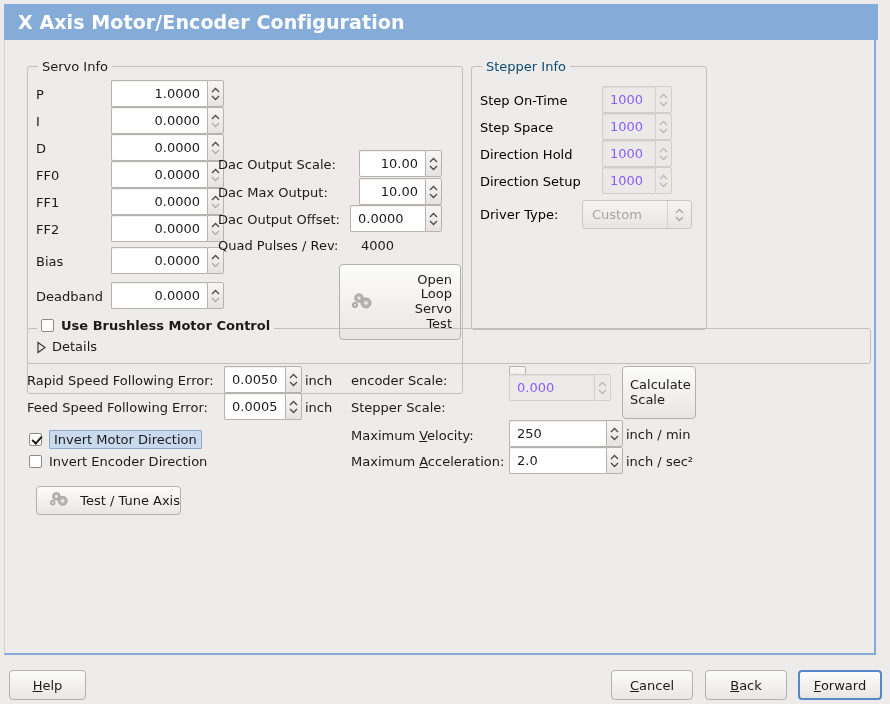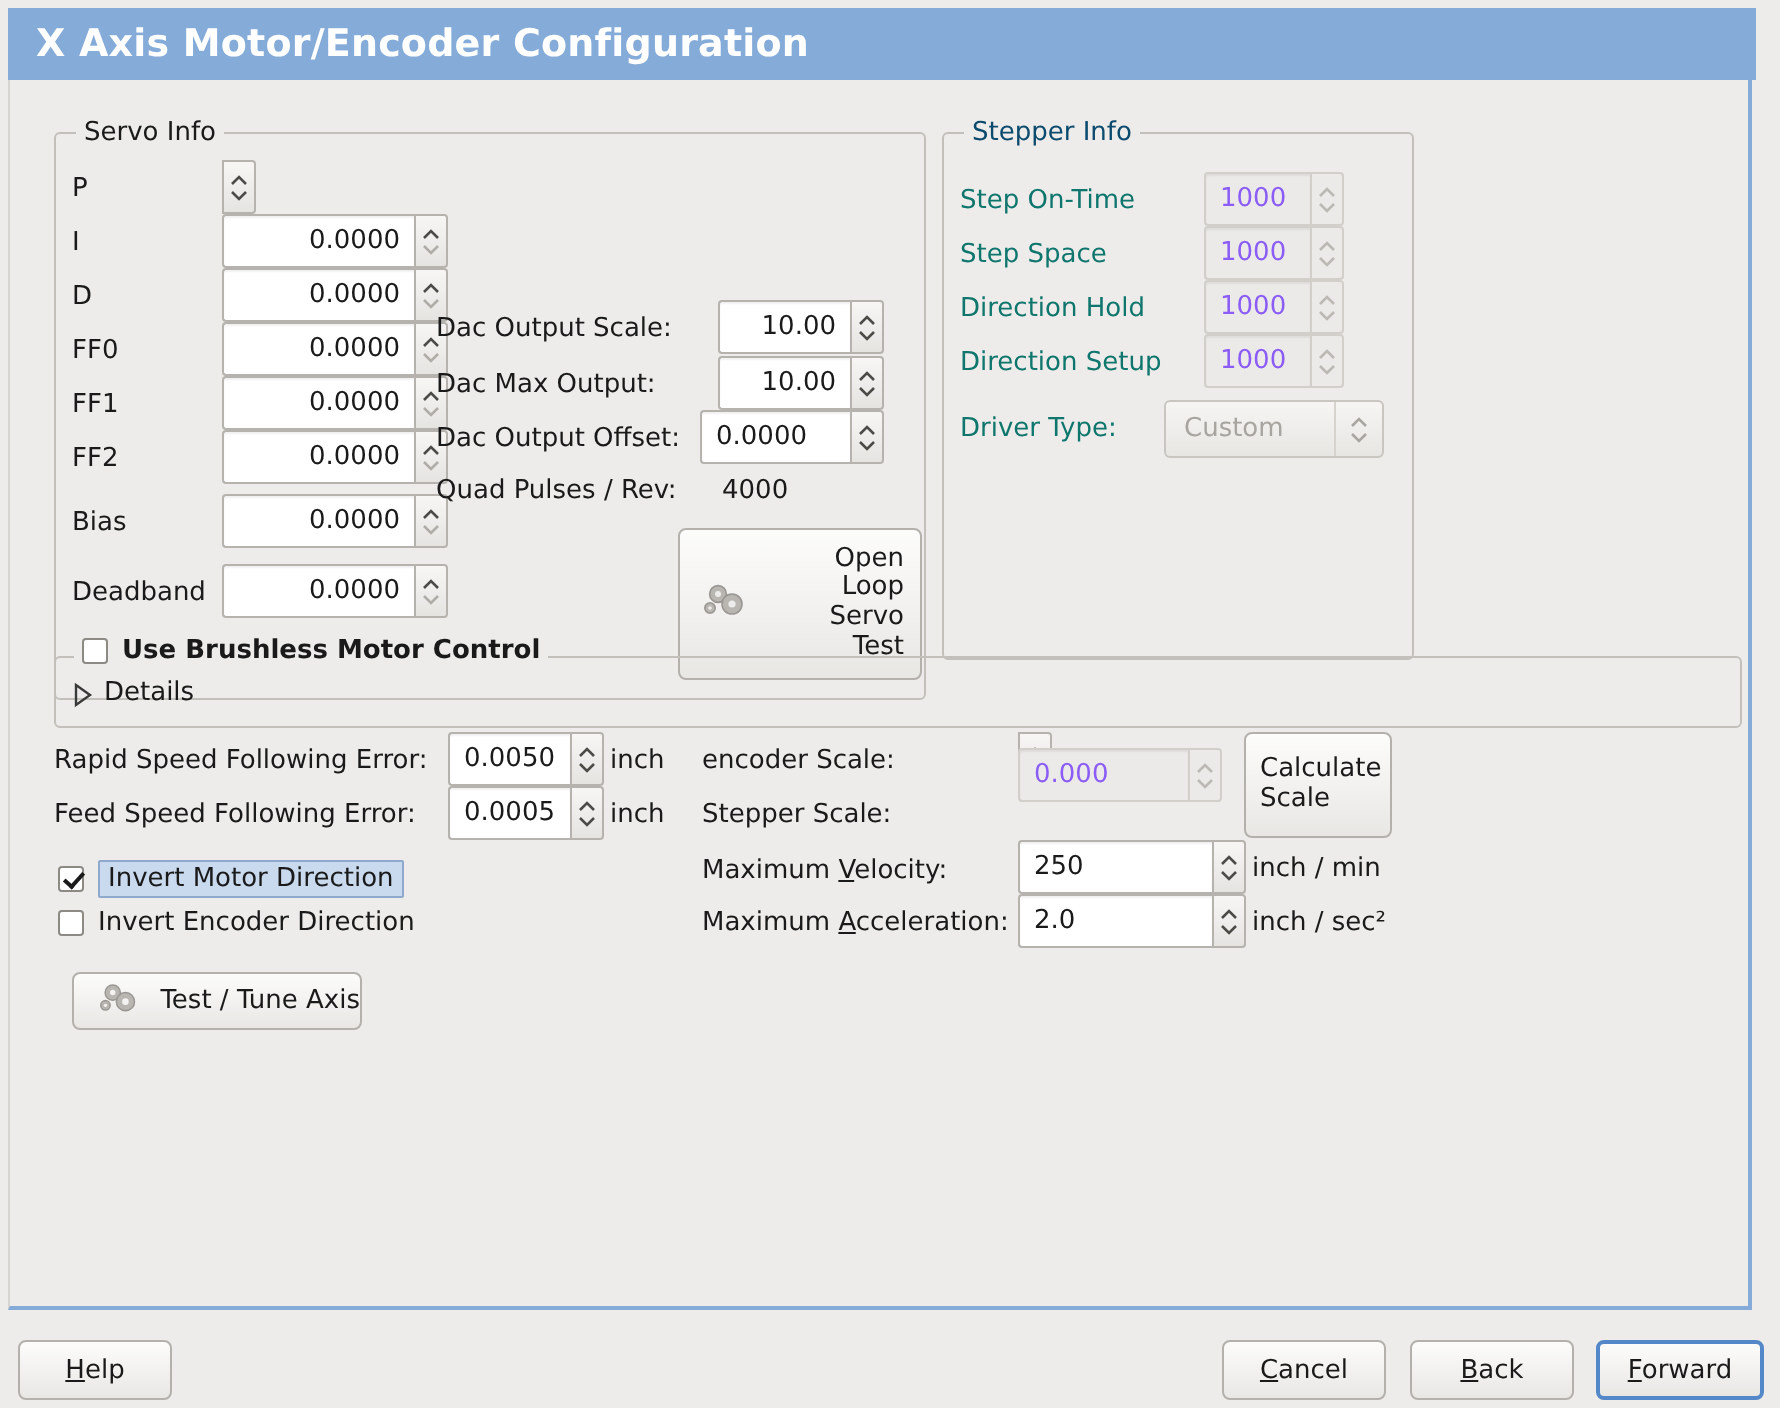--- a/index.html
+++ b/index.html
@@ -60,21 +60,21 @@
   }
   .group.disabled > .legend { color: #0c4a6e; }
 
   
   .lbl {
     position: absolute;
     font-size: 13px;
     color: #1a1a1a;
     white-space: nowrap;
   }
-  .lbl.dim { color: #0f766e; }
+  .lbl.dim { color: #000000; }
 
   .spin {
     position: absolute;
     display: flex;
     height: 27px;
     box-sizing: border-box;
   }
   .spin .entry {
     flex: 1 1 auto;
     background: #ffffff;
@@ -208,25 +208,26 @@
 </style>
 </head>
 <body>
 
 <div class="titlebar">
   <div class="title">X Axis Motor/Encoder Configuration</div>
 </div>
 
 <div class="content">
 
-  <div class="group" style="left:22px; top:26px; width:436px; height:284px;">
+  <div class="group" style="left:22px; top:26px; width:436px; height:328px;">
     <div class="legend">Servo Info</div>
 
     <div class="lbl" style="left:8px; top:20px;">P</div>
     <div class="spin" style="left:83px; top:13px; width:113px;">
+      <div class="entry">1.0000</div>
       <div class="arrows">
         <svg width="9" height="16" viewBox="0 0 9 16">
             <path d="M1 6 L4.5 2.5 L8 6" fill="none" stroke="#4d4b47" stroke-width="1.3"></path>
             <path d="M1 10 L4.5 13.5 L8 10" fill="none" stroke="#4d4b47" stroke-width="1.3"></path>
           </svg>
       </div>
     </div>
 
     <div class="lbl" style="left:8px; top:47px;">I</div>
     <div class="spin" style="left:83px; top:40px; width:113px;">

